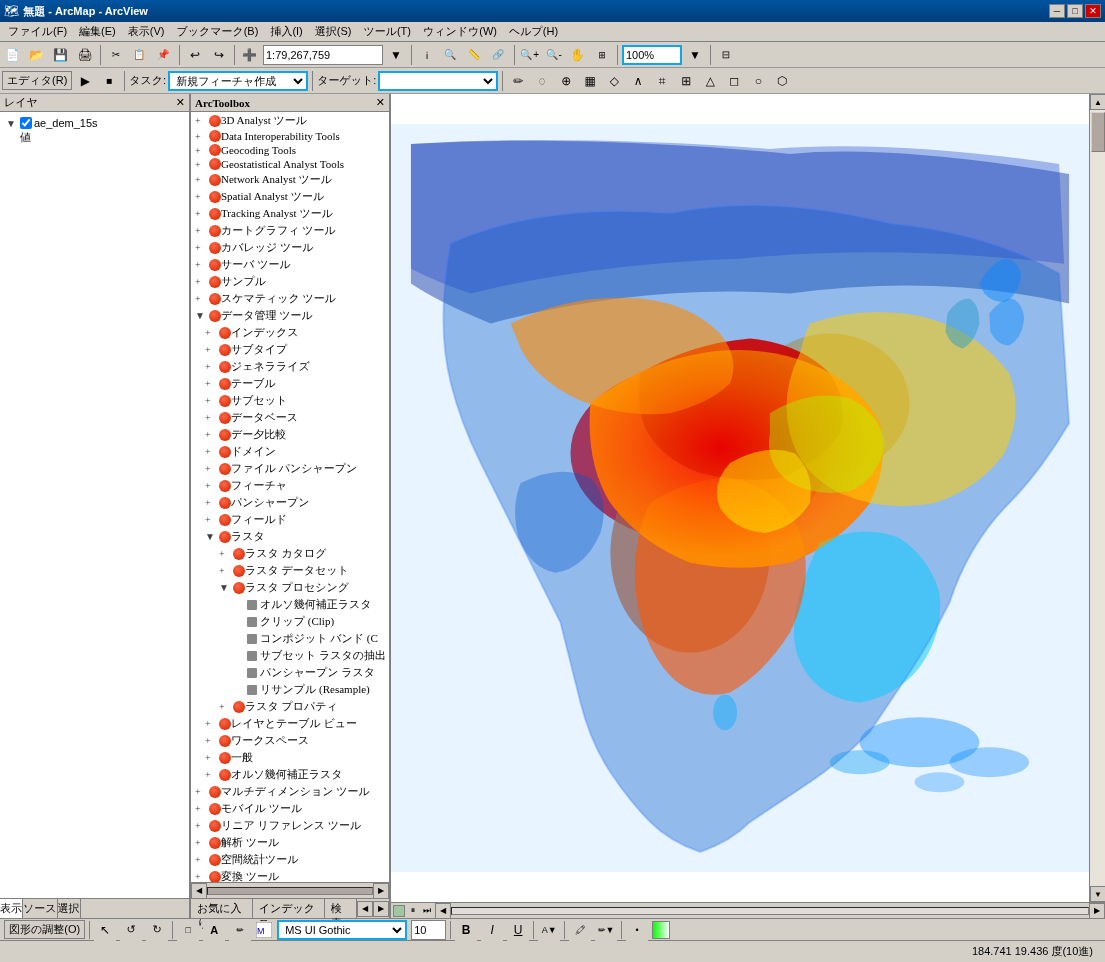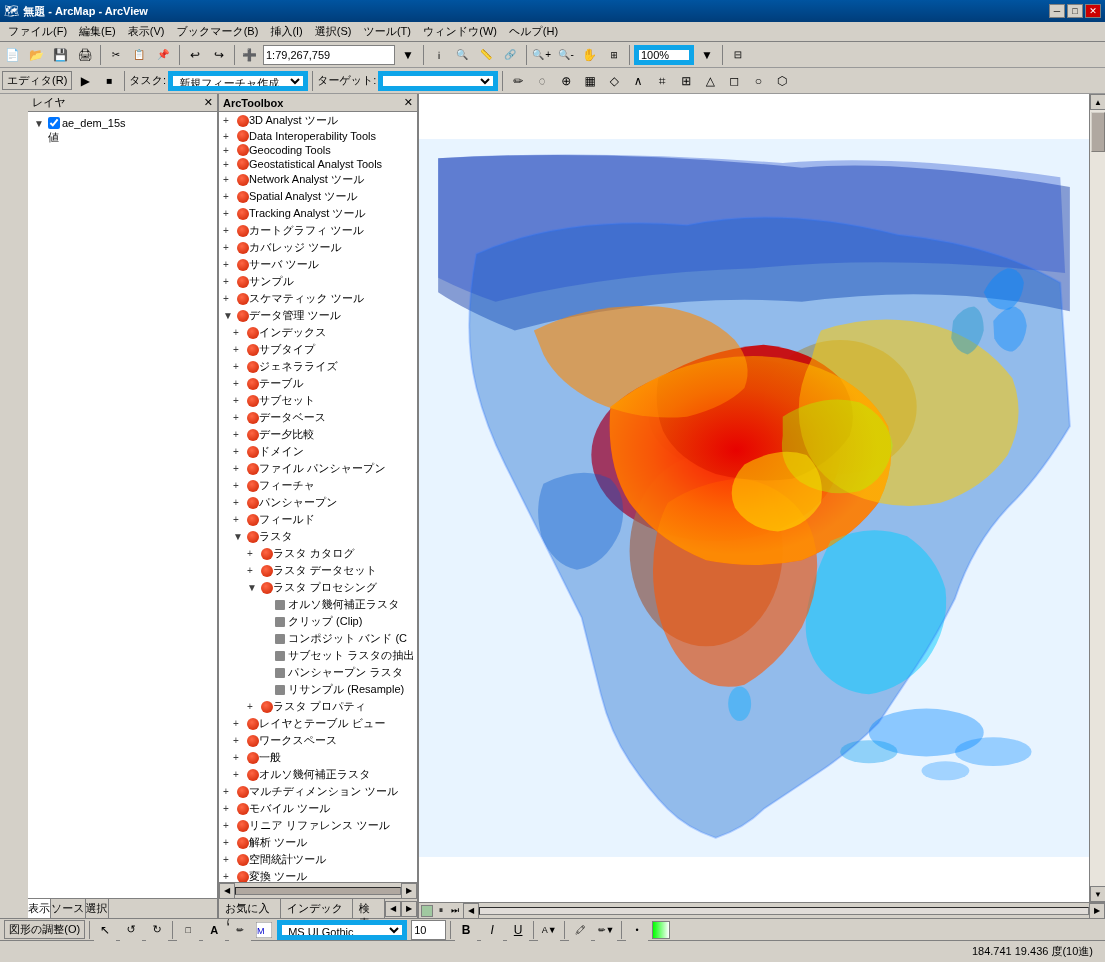--- a/index.html
+++ b/index.html
@@ -55,21 +55,21 @@
       border: 1px solid transparent;
       display: flex; align-items: center; justify-content: center;
       cursor: pointer; font-size: 12px;
     }
     .toolbar-sep { width: 1px; height: 20px; background: #808080; margin: 0 2px; }
     .toolbar-input {
       height: 20px; border: 1px solid #808080; background: white;
       padding: 0 2px; font-size: 11px; width: 110px;
     }
     .toolbar-combo {
-      height: 20px; border: 5px solid #0ea5e9; background: white;
+      height: 20px; border: 2px solid #0ea5e9; background: white;
       padding: 0 2px; font-size: 11px;
     }
 
     
     #toolbar2 { height: 26px; }
 
     
     #main-area {
       display: flex;
       height: calc(962px - 22px - 20px - 26px - 26px - 26px - 26px - 22px);
@@ -95,20 +95,21 @@
     }
     #layer-content { flex: 1; overflow: auto; padding: 4px; }
 
     
     #toolbox-panel {
       width: 200px;
       border-right: 2px solid #808080;
       background: white;
       display: flex;
       flex-direction: column;
+      font-family: Liberation Serif, serif;
     }
     #toolbox-header {
       background: #d4d0c8;
       height: 18px;
       display: flex;
       align-items: center;
       padding: 0 4px;
       border-bottom: 1px solid #808080;
       justify-content: space-between;
       font-weight: bold;
@@ -251,21 +252,21 @@
   <div class="toolbar-btn">🖨</div>
   <div class="toolbar-sep"></div>
   <div class="toolbar-btn" style="font-size:10px;">✂</div>
   <div class="toolbar-btn" style="font-size:10px;">📋</div>
   <div class="toolbar-btn" style="font-size:10px;">📌</div>
   <div class="toolbar-sep"></div>
   <div class="toolbar-btn">↩</div>
   <div class="toolbar-btn">↪</div>
   <div class="toolbar-sep"></div>
   <div class="toolbar-btn">➕</div>
-  <input class="toolbar-input" style="width: 132px;" value="1:79,267,759">
+  <input class="toolbar-input" style="width: 120px;" value="1:79,267,759">
   <div class="toolbar-btn">▼</div>
   <div class="toolbar-sep"></div>
   <div class="toolbar-btn" style="font-size:10px;">ℹ</div>
   <div class="toolbar-btn" style="font-size:10px;">🔍</div>
   <div class="toolbar-btn" style="font-size:10px;">📏</div>
   <div class="toolbar-btn" style="font-size:10px;">🔗</div>
   <div class="toolbar-sep"></div>
   <div class="toolbar-btn" style="font-size:10px;">🔍+</div>
   <div class="toolbar-btn" style="font-size:10px;">🔍-</div>
   <div class="toolbar-btn">✋</div>
@@ -299,21 +300,21 @@
   <div class="toolbar-btn">◇</div>
   <div class="toolbar-btn">∧</div>
   <div class="toolbar-btn">⌗</div>
   <div class="toolbar-btn">⊞</div>
   <div class="toolbar-btn">△</div>
   <div class="toolbar-btn">◻</div>
   <div class="toolbar-btn">○</div>
   <div class="toolbar-btn">⬡</div>
 </div>
 
-<div id="main-area" style="display:flex;height:calc(962px - 22px - 20px - 26px - 26px - 22px - 22px);margin-left:28px;">
+<div id="main-area" style="display:flex;height:calc(962px - 22px - 20px - 26px - 26px - 22px - 22px);">
 
   <div id="left-panel">
     <div id="left-panel-header">
       <span>レイヤ</span>
       <span style="cursor:pointer;">✕</span>
     </div>
     <div id="layer-content">
 
       <div class="tree-item" style="padding-left:2px;">
         <span class="tree-expander">▼</span>

